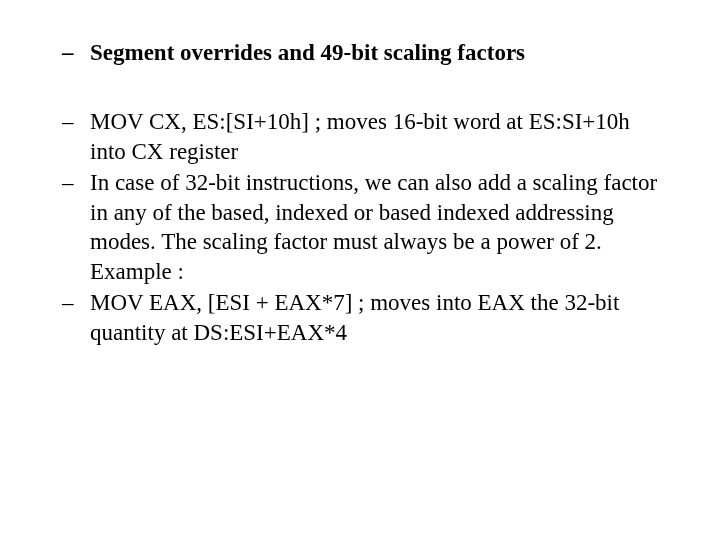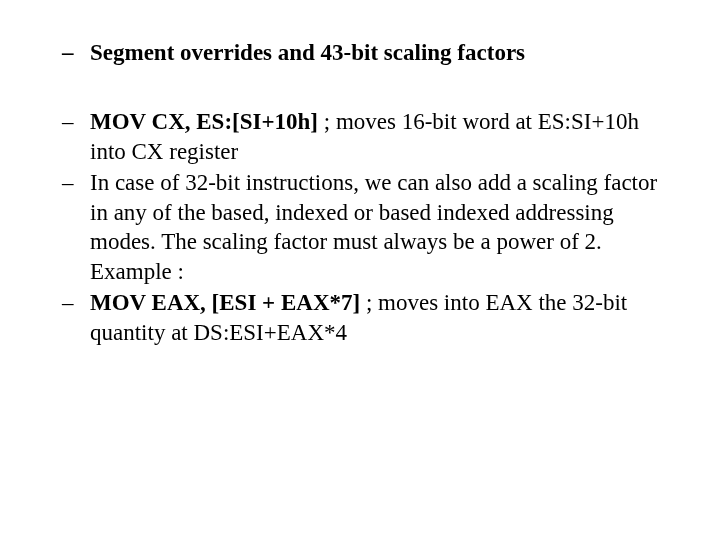--- a/index.html
+++ b/index.html
@@ -24,30 +24,30 @@
     display:flex;
     margin-bottom:2px;
   }
   .dash{
     flex:0 0 28px;
     padding-left:2px;
   }
   .content{
     flex:1;
   }
-  .b{font-weight:bold}
+  .b{font-weight:normal}
 </style>
 </head>
 <body>
 
 <div class="slide">
 
   <div class="title-row">
     <div class="dash">–</div>
-    <div class="content">Segment overrides and 43-bit scaling factors</div>
+    <div class="content">Segment overrides and 49-bit scaling factors</div>
   </div>
 
   <div class="row">
     <div class="dash">–</div>
     <div class="content">
       <span class="b">MOV CX, ES:[SI+10h]</span><span>    ; moves 16-bit word at ES:SI+10h into CX register</span>
     </div>
   </div>
 
   <div class="row">

